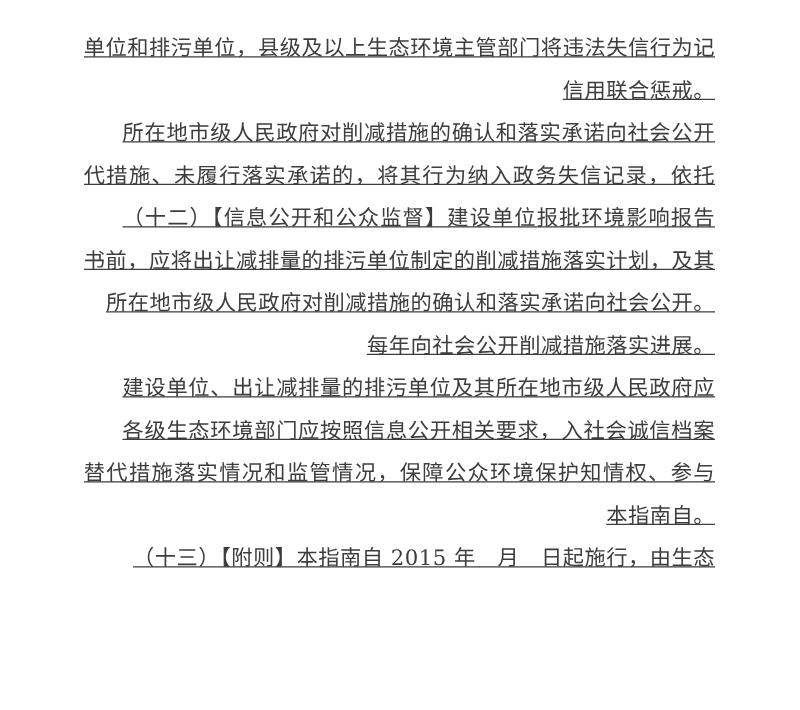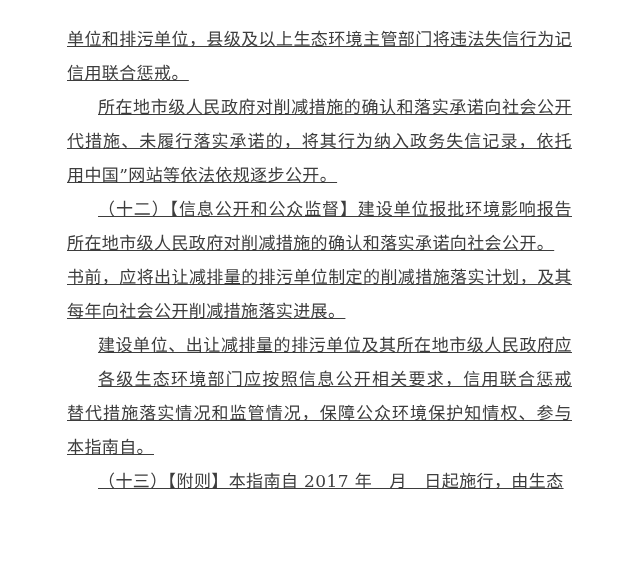--- a/index.html
+++ b/index.html
@@ -21,21 +21,21 @@
   }
   .para {
     margin: 0;
     padding: 0;
     text-decoration: underline;
   }
   .line {
     height: 34px;
     line-height: 34px;
     letter-spacing: 0.4px;
-    text-align: left;
+    text-align: right;
     white-space: nowrap;
     overflow: hidden;
   }
   
   .line.fill {
     white-space: normal;
     text-align: justify;
     text-align-last: justify;
   }
   
@@ -49,37 +49,36 @@
 <main class="page">
 
   <section class="para">
     <div class="line fill">单位和排污单位，县级及以上生态环境主管部门将违法失信行为记</div>
     <div class="line">信用联合惩戒。</div>
   </section>
 
   <section class="para">
     <div class="line fill indent">所在地市级人民政府对削减措施的确认和落实承诺向社会公开</div>
     <div class="line fill">代措施、未履行落实承诺的，将其行为纳入政务失信记录，依托“信</div>
-    <div class="line">用中国”网站等依法依规逐步公开。</div>
   </section>
 
   <section class="para">
     <div class="line fill indent">（十二）【信息公开和公众监督】建设单位报批环境影响报告</div>
+    <div class="line fill">书前，应将出让减排量的排污单位制定的削减措施落实计划，及其</div>
     <div class="line">所在地市级人民政府对削减措施的确认和落实承诺向社会公开。</div>
-    <div class="line fill">书前，应将出让减排量的排污单位制定的削减措施落实计划，及其</div>
   </section>
 
   <section class="para">
     <div class="line">每年向社会公开削减措施落实进展。</div>
     <div class="line fill indent">建设单位、出让减排量的排污单位及其所在地市级人民政府应</div>
   </section>
 
   <section class="para">
-    <div class="line fill indent">各级生态环境部门应按照信息公开相关要求，信用联合惩戒</div>
+    <div class="line fill indent">各级生态环境部门应按照信息公开相关要求，入社会诚信档案</div>
     <div class="line fill">替代措施落实情况和监管情况，保障公众环境保护知情权、参与</div>
     <div class="line">本指南自。</div>
   </section>
 
   <section class="para">
-    <div class="line indent">（十三）【附则】本指南自 2017 年　月　日起施行，由生态</div>
+    <div class="line indent">（十三）【附则】本指南自 2015 年　月　日起施行，由生态</div>
   </section>
 
 </main>
 
 </body></html>

